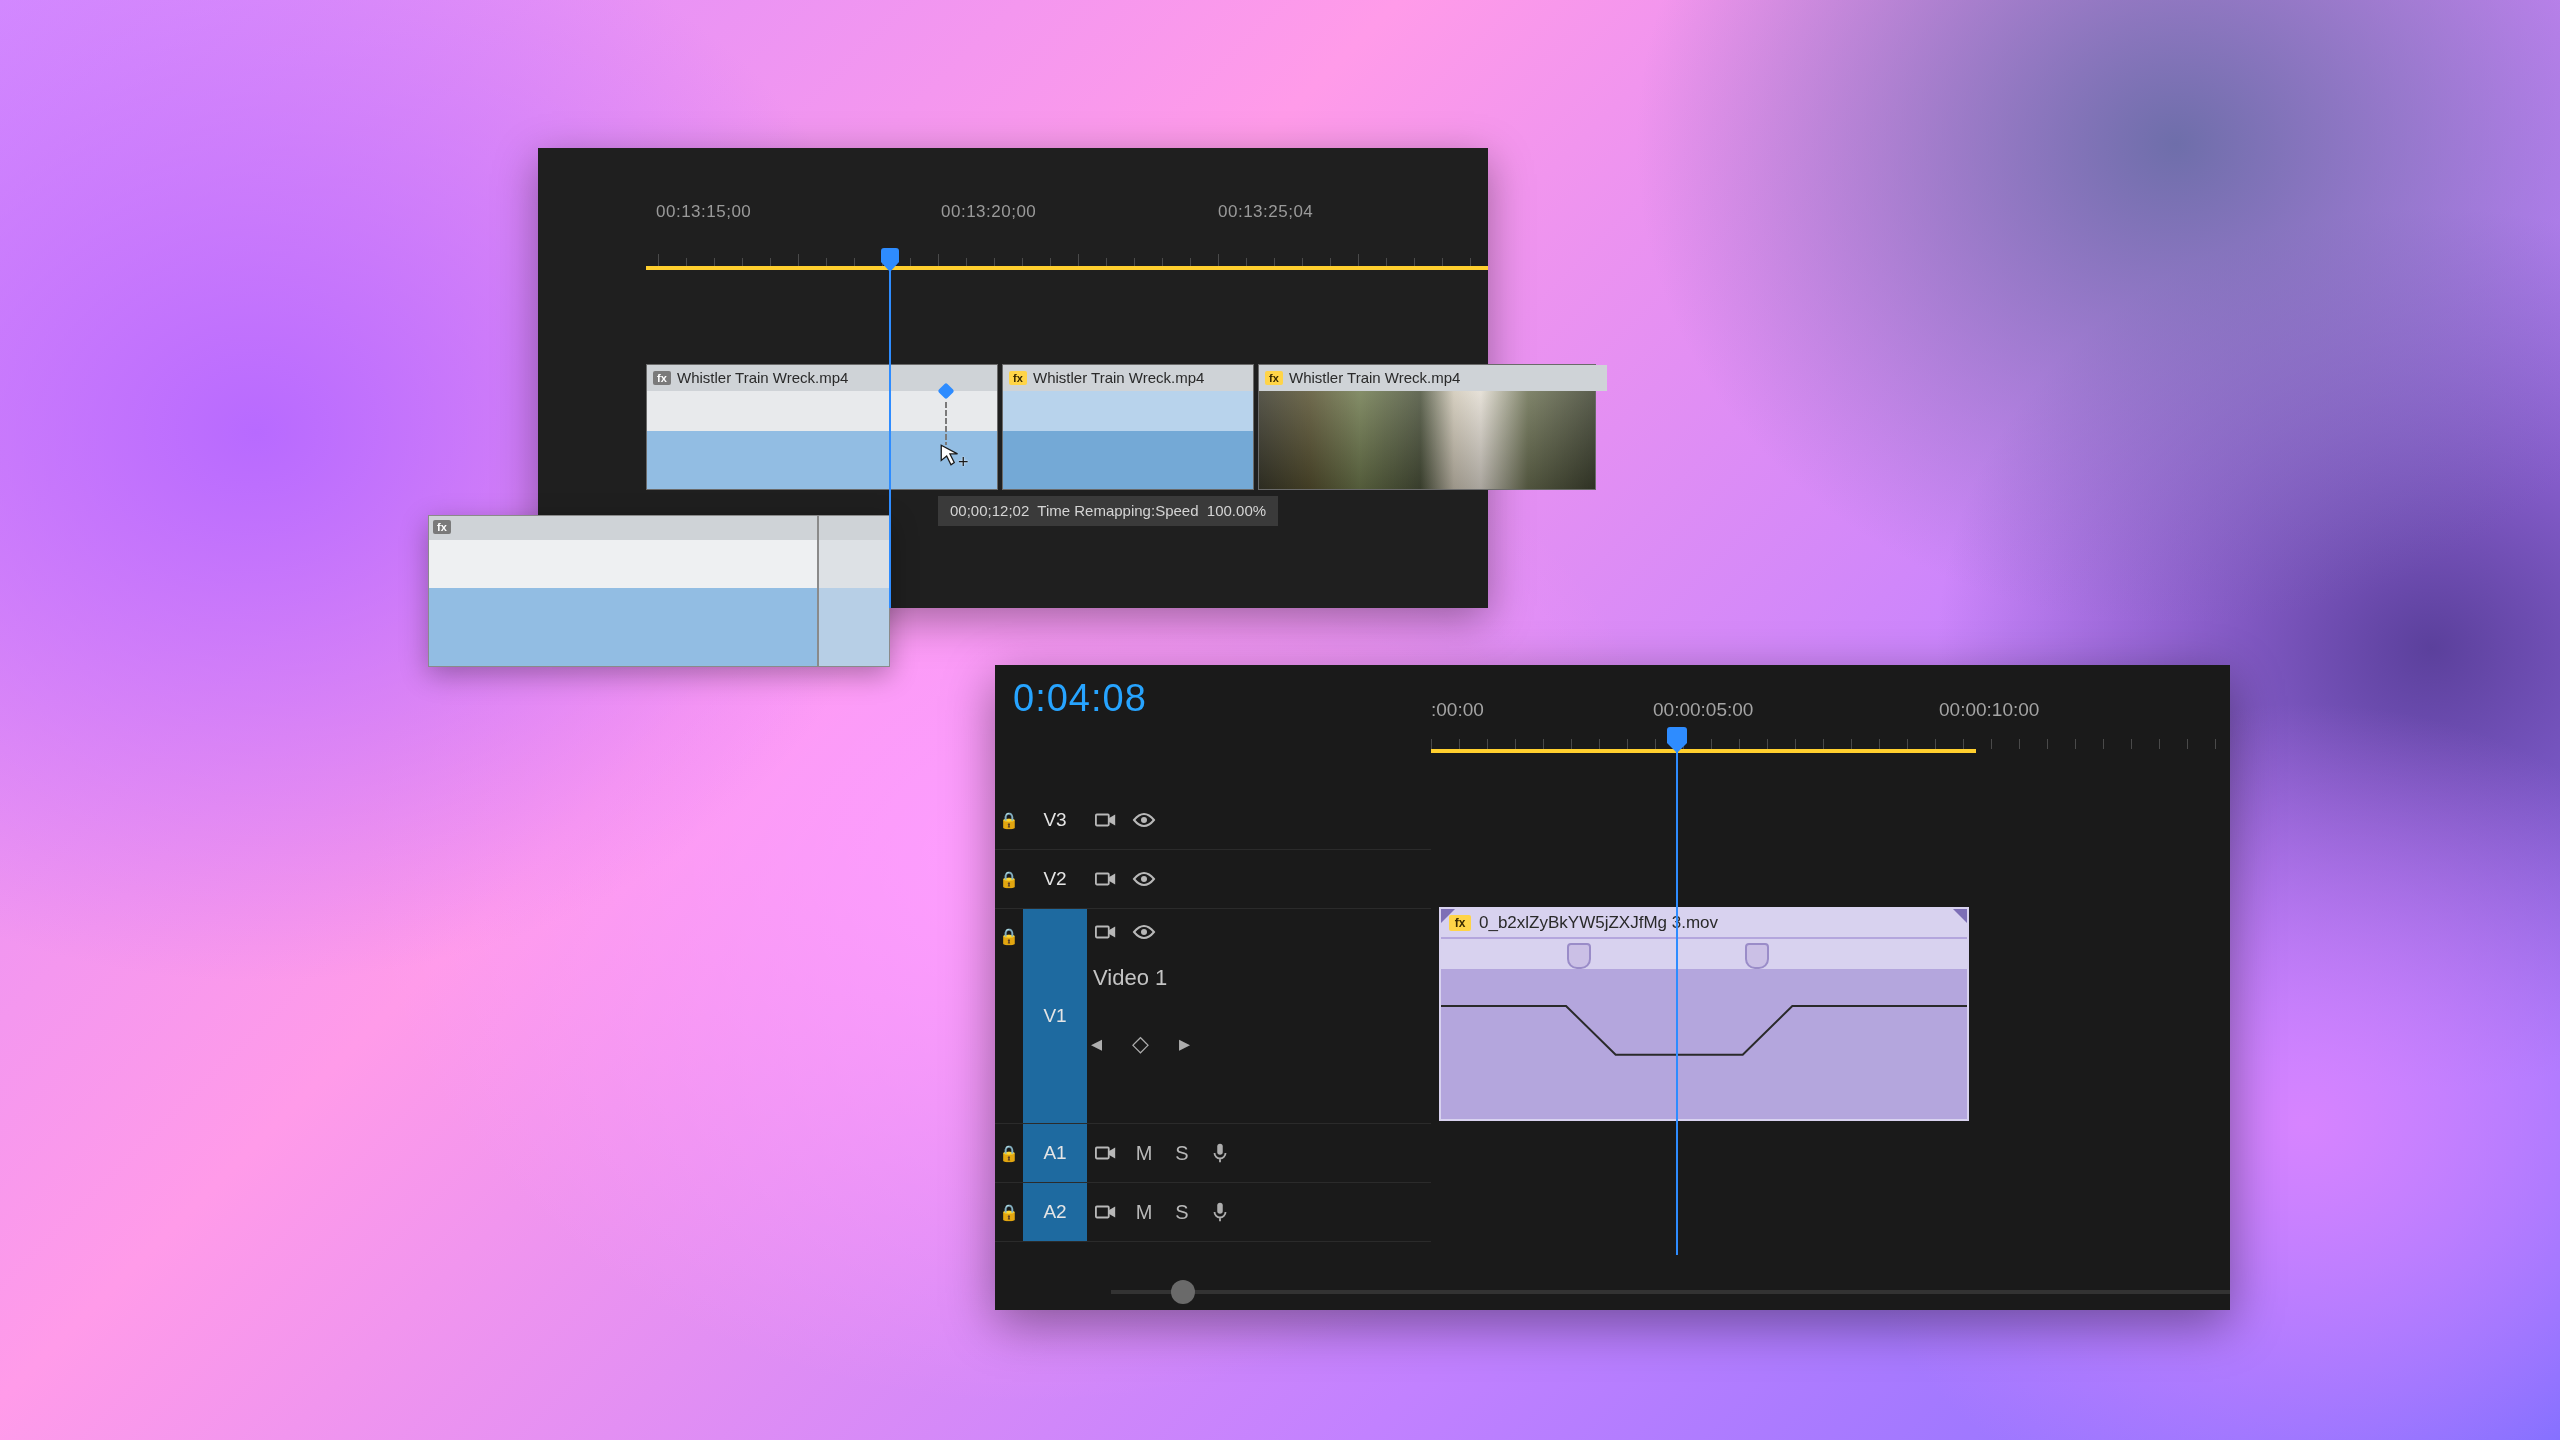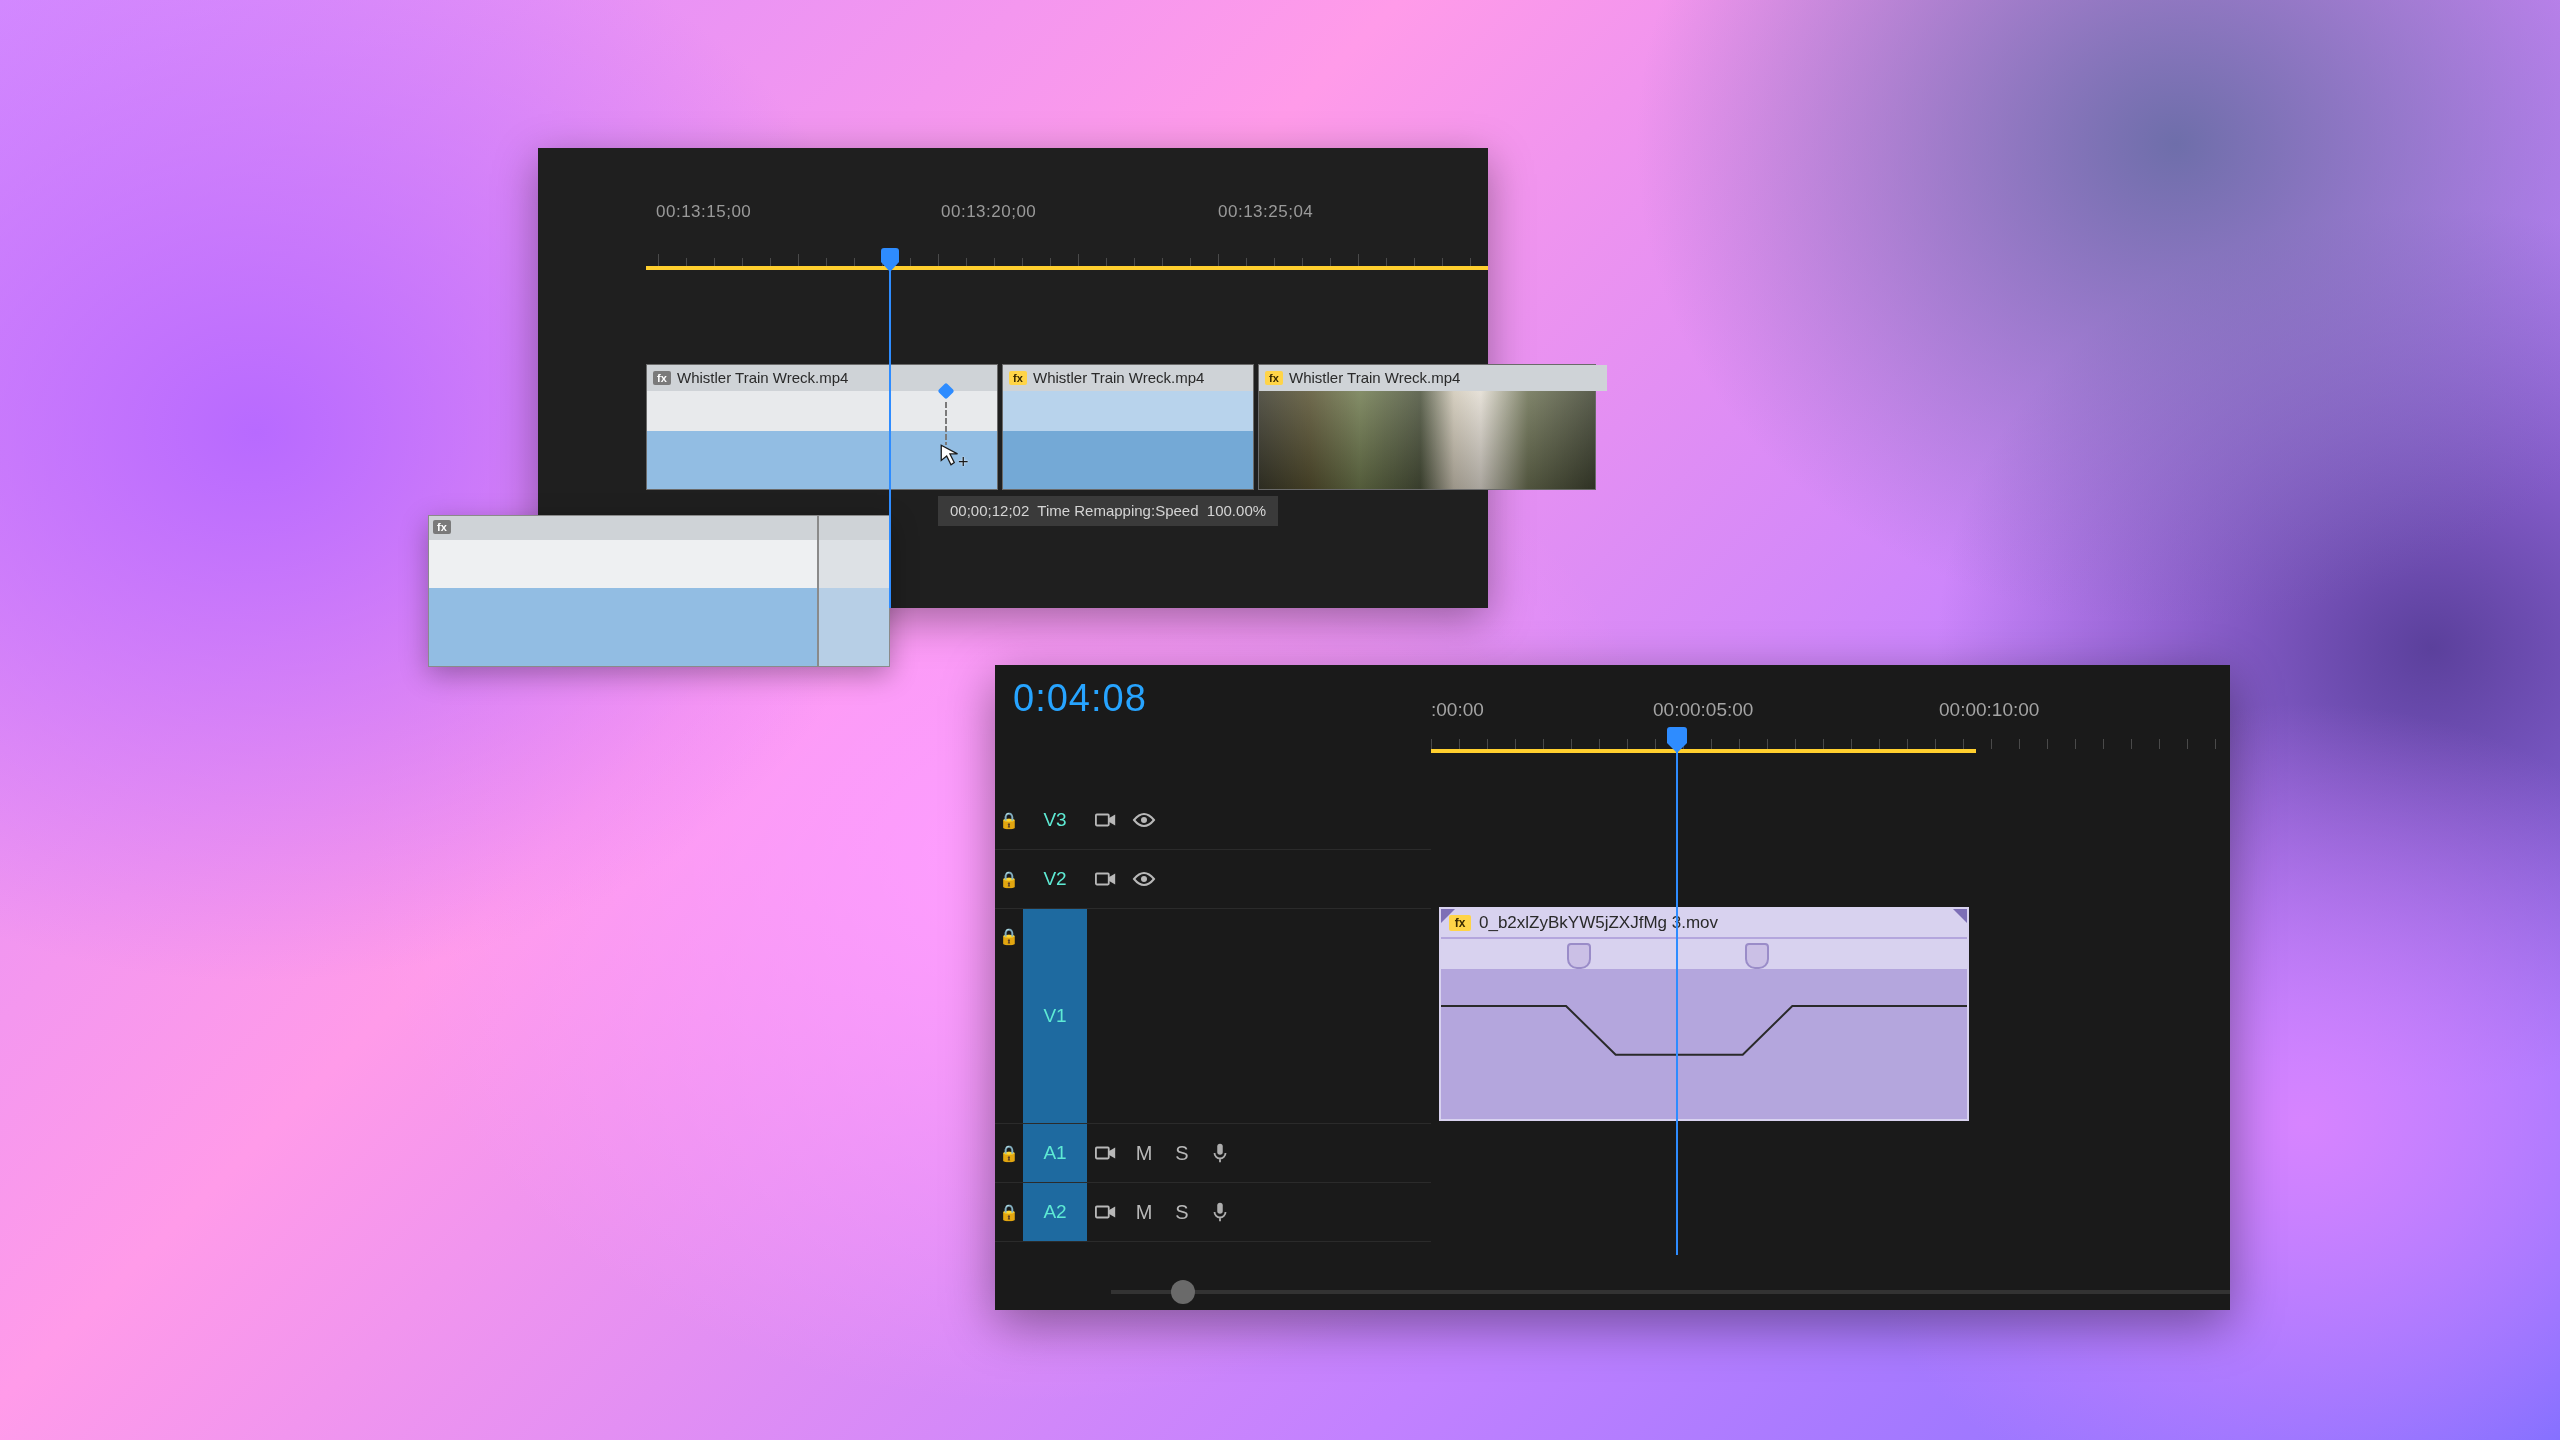--- a/index.html
+++ b/index.html
@@ -140,21 +140,21 @@
   }
   #playheadB::after{
     content:"";position:absolute;left:-9px;top:0;border-left:10px solid transparent;border-right:10px solid transparent;border-top:10px solid #2e8cff;
   }
 
   
   #tracksB{position:absolute;left:0;top:126px;width:436px;bottom:40px;}
   .trk{position:relative;height:58px;border-bottom:1px solid #2b2b2b;display:flex;align-items:center;}
   .lock{width:28px;display:flex;justify-content:center;color:#6e6e6e;}
   .src{width:64px;height:100%;display:flex;align-items:center;justify-content:center;
-    color:#5eead4;font-size:19px;}
+    color:#e5e5e5;font-size:19px;}
   .src.on{background:#1e6aa0;}
   .tgl{width:38px;display:flex;justify-content:center;align-items:center;color:#b8b8b8;font-size:20px;}
   .trkV1{height:214px;align-items:flex-start;}
   .trkV1 .src{height:100%;}
   .trkV1 .v1col{display:flex;flex-direction:column;gap:18px;padding-top:14px;}
   .v1label{color:#c4c4c4;font-size:22px;margin-left:6px;margin-top:6px;}
   .kfnav{display:flex;gap:30px;align-items:center;margin-top:22px;margin-left:4px;}
   .kfnav span{color:#aeaeae;font-size:22px;}
   .mic svg{width:22px;height:22px;fill:#aeaeae;}
 
@@ -347,20 +347,42 @@
         <svg width="24" height="18" viewBox="0 0 24 18">
             <path d="M2 9 q10 -12 20 0 q-10 12 -20 0z" fill="none" stroke="#b8b8b8" stroke-width="2"></path>
             <circle cx="12" cy="9" r="3" fill="#b8b8b8"></circle>
           </svg>
       </span>
     </div>
 
     <div class="trk trkV1">
       <span class="lock" style="padding-top:18px">🔒</span>
       <span class="src on">V1</span>
+      <div class="v1col">
+        <div style="display:flex;gap:0;">
+          <span class="tgl">
+            <svg width="22" height="18" viewBox="0 0 24 18">
+                <rect x="1" y="3" width="14" height="12" rx="1" fill="none" stroke="#b8b8b8" stroke-width="2"></rect>
+                <path d="M15 7 l7 -4 v12 l-7 -4z" fill="#b8b8b8"></path>
+              </svg>
+          </span>
+          <span class="tgl">
+            <svg width="24" height="18" viewBox="0 0 24 18">
+                <path d="M2 9 q10 -12 20 0 q-10 12 -20 0z" fill="none" stroke="#b8b8b8" stroke-width="2"></path>
+                <circle cx="12" cy="9" r="3" fill="#b8b8b8"></circle>
+              </svg>
+          </span>
+        </div>
+        <span class="v1label">Video 1</span>
+        <div class="kfnav">
+          <span>◂</span>
+          <span>◇</span>
+          <span>▸</span>
+        </div>
+      </div>
     </div>
 
     <div class="trk">
       <span class="lock">🔒</span>
       <span class="src on">A1</span>
       <span class="tgl">
         <svg width="22" height="18" viewBox="0 0 24 18">
             <rect x="1" y="3" width="14" height="12" rx="1" fill="none" stroke="#b8b8b8" stroke-width="2"></rect>
             <path d="M15 7 l7 -4 v12 l-7 -4z" fill="#b8b8b8"></path>
           </svg>

